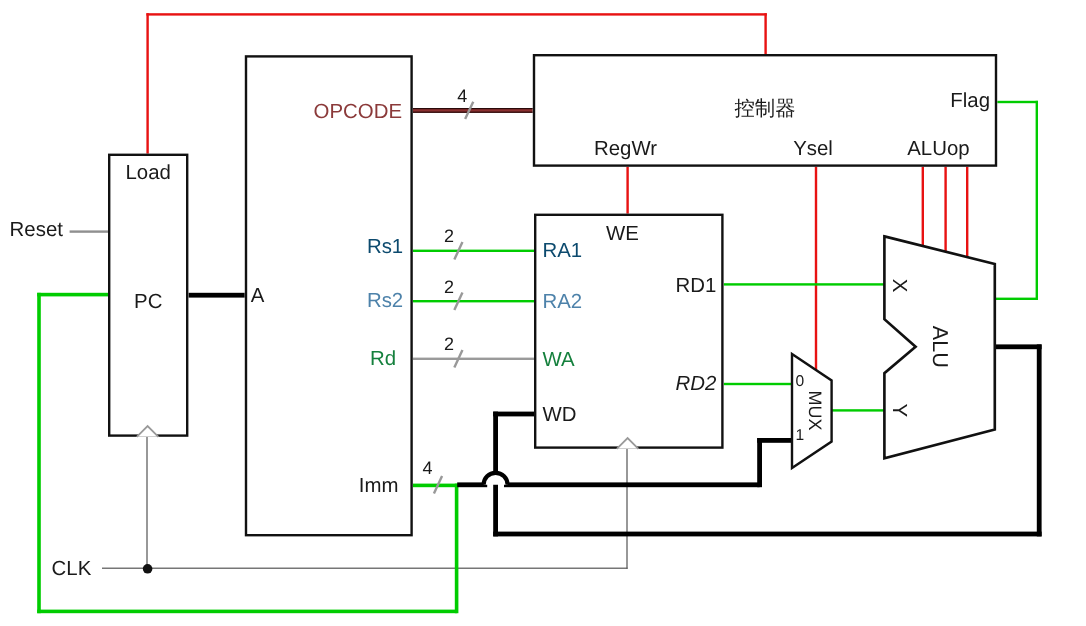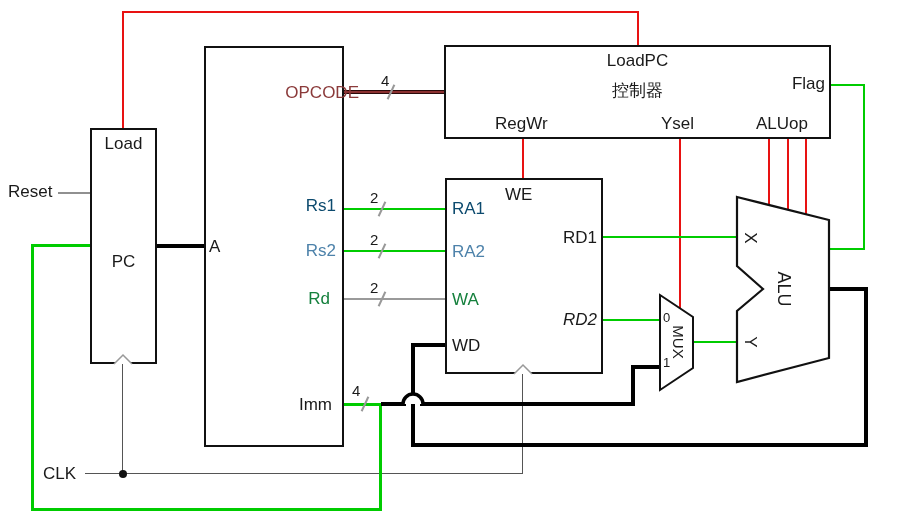--- a/index.html
+++ b/index.html
@@ -98,41 +98,40 @@
     <polyline points="1,10 10,1 19,10" fill="#fff" stroke="#999" stroke-width="1.5"></polyline>
   </svg>
   <svg style="left:513px;top:364px;" width="20" height="11" viewBox="0 0 20 11">
     <polyline points="1,10 10,1 19,10" fill="#fff" stroke="#999" stroke-width="1.5"></polyline>
   </svg>
 
   <div class="lbl" style="left:8px;top:182px;">Reset</div>
   <div class="lbl" style="left:43px;top:464px;">CLK</div>
 
   <div class="lbl center" style="left:90px;top:134px;width:67px;">Load</div>
-  <div class="lbl center" style="left:90px;top:252px;width:67px;text-align:center;">PC</div>
+  <div class="lbl center" style="left:90px;top:242px;width:67px;text-align:center;">PC</div>
 
   <div class="lbl" style="left:209px;top:237px;">A</div>
-  <div class="lbl right c-maroon" style="left:255px;top:83px;width:80px;margin-left:24px;">OPCODE</div>
+  <div class="lbl right c-maroon" style="left:255px;top:83px;width:80px;">OPCODE</div>
   <div class="lbl right c-olive" style="left:260px;top:196px;width:76px;">Rs1</div>
   <div class="lbl right c-blue" style="left:260px;top:241px;width:76px;">Rs2</div>
   <div class="lbl right c-gray" style="left:260px;top:289px;width:70px;">Rd</div>
   <div class="lbl right" style="left:256px;top:395px;width:76px;">Imm</div>
 
   <div class="lbl small" style="left:381px;top:73px;">4</div>
   <div class="slash" style="left:390px;top:84px;"></div>
   <div class="lbl small" style="left:370px;top:190px;">2</div>
   <div class="slash" style="left:381px;top:201px;"></div>
   <div class="lbl small" style="left:370px;top:232px;">2</div>
   <div class="slash" style="left:381px;top:243px;"></div>
   <div class="lbl small" style="left:370px;top:280px;">2</div>
   <div class="slash" style="left:381px;top:291px;"></div>
   <div class="lbl small" style="left:352px;top:383px;">4</div>
   <div class="slash" style="left:364px;top:396px;"></div>
 
-  <div class="lbl center" style="left:444px;top:51px;width:387px;">LoadPC</div>
   <div class="lbl center" style="left:444px;top:81px;width:387px;">控制器</div>
   <div class="lbl right" style="left:700px;top:74px;width:125px;">Flag</div>
   <div class="lbl" style="left:495px;top:114px;">RegWr</div>
   <div class="lbl" style="left:661px;top:114px;">Ysel</div>
   <div class="lbl" style="left:756px;top:114px;">ALUop</div>
 
   <div class="lbl" style="left:505px;top:185px;">WE</div>
   <div class="lbl c-olive" style="left:452px;top:199px;">RA1</div>
   <div class="lbl c-blue" style="left:452px;top:242px;">RA2</div>
   <div class="lbl c-gray" style="left:452px;top:290px;">WA</div>

